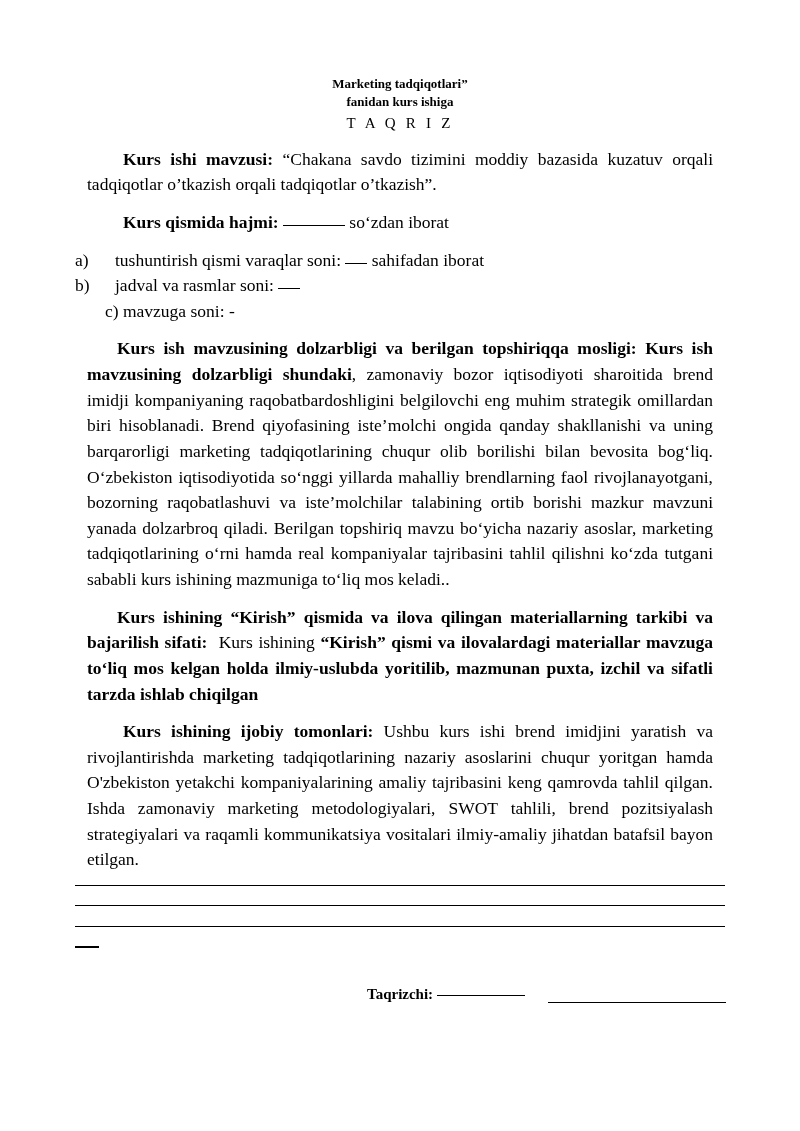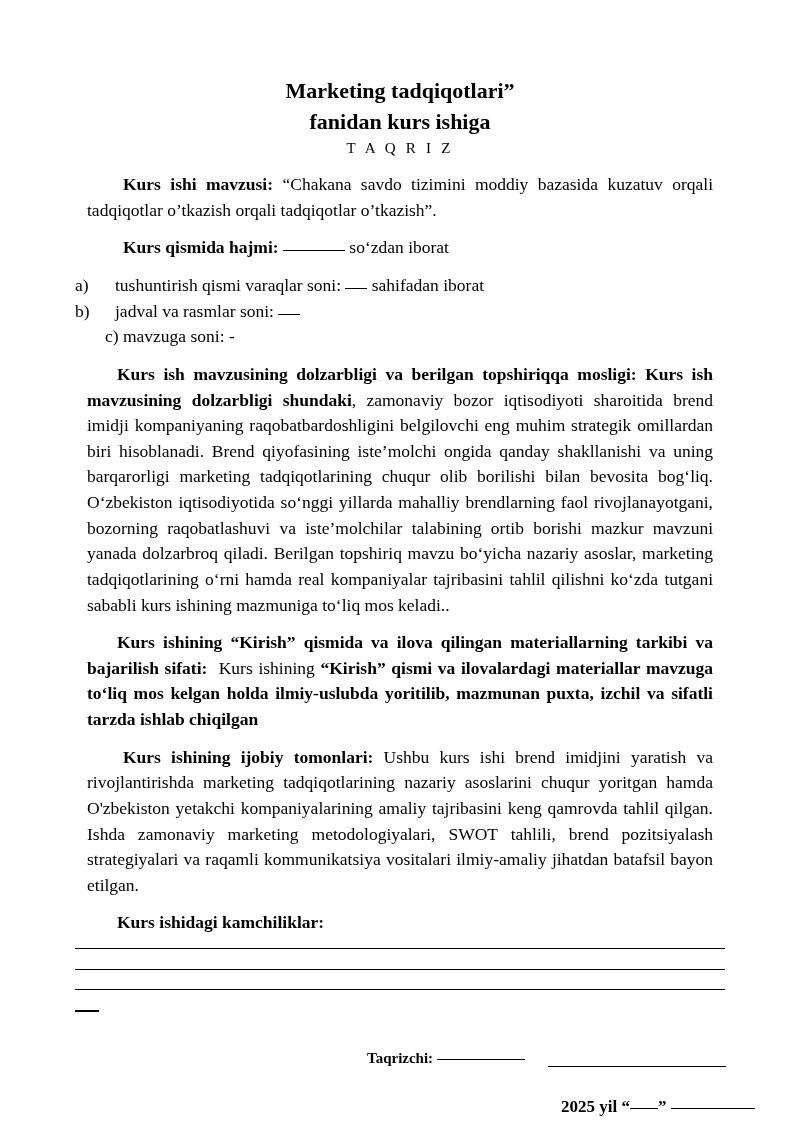--- a/index.html
+++ b/index.html
@@ -27,21 +27,21 @@
     font-size: 17.5px;
     line-height: 1.465;
     text-align: justify;
     text-justify: inter-word;
   }
 
   
   .title-line {
     text-align: center;
     font-weight: bold;
-    font-size: 22px;
+    font-size: 13px;
     line-height: 1.42;
   }
   .taqriz-line {
     text-align: center;
     font-weight: normal;
     font-size: 15px;
     letter-spacing: 3.2px;
     line-height: 1.45;
     margin-top: 1px;
   }
@@ -172,29 +172,27 @@
     <div class="listrow"><span class="marker">b)</span><span>jadval va rasmlar soni:</span> <span class="blank w-short"></span></div>
 
     <div class="listrow c"><span>c) mavzuga soni: -</span></div>
 
     <p class="para"><span class="ind-sm"></span><b>Kurs ish mavzusining dolzarbligi va berilgan topshiriqqa mosligi:</b> <b>Kurs ish mavzusining dolzarbligi shundaki</b><span>, zamonaviy bozor iqtisodiyoti sharoitida brend imidji kompaniyaning raqobatbardoshligini belgilovchi eng muhim strategik omillardan biri hisoblanadi. Brend qiyofasining iste’molchi ongida qanday shakllanishi va uning barqarorligi marketing tadqiqotlarining chuqur olib borilishi bilan bevosita bog‘liq. O‘zbekiston iqtisodiyotida so‘nggi yillarda mahalliy brendlarning faol rivojlanayotgani, bozorning raqobatlashuvi va iste’molchilar talabining ortib borishi mazkur mavzuni yanada dolzarbroq qiladi. Berilgan topshiriq mavzu bo‘yicha nazariy asoslar, marketing tadqiqotlarining o‘rni hamda real kompaniyalar tajribasini tahlil qilishni ko‘zda tutgani sababli kurs ishining mazmuniga to‘liq mos keladi..</span></p>
 
     <p class="para"><span class="ind-sm"></span><b>Kurs ishining “Kirish” qismida va ilova qilingan materiallarning tarkibi va bajarilish sifati:</b>&nbsp; <span class="nb">Kurs ishining</span> <b>“Kirish” qismi va ilovalardagi materiallar mavzuga to‘liq mos kelgan holda ilmiy-uslubda yoritilib, mazmunan puxta, izchil va sifatli tarzda ishlab chiqilgan</b></p>
 
     <p class="para"><span class="ind"></span><b>Kurs ishining ijobiy tomonlari:</b> <span>Ushbu kurs ishi brend imidjini yaratish va rivojlantirishda marketing tadqiqotlarining nazariy asoslarini chuqur yoritgan hamda O'zbekiston yetakchi kompaniyalarining amaliy tajribasini keng qamrovda tahlil qilgan. Ishda zamonaviy marketing metodologiyalari, SWOT tahlili, brend pozitsiyalash strategiyalari va raqamli kommunikatsiya vositalari ilmiy-amaliy jihatdan batafsil bayon etilgan.</span></p>
 
-    <p class="para" style="text-align:left"><span class="ind-sm"></span><b>Kurs ishidagi kamchiliklar:</b></p>
 
     <div class="rules">
       <div class="rule-full"></div>
       <div class="rule-full"></div>
       <div class="rule-full"></div>
       <div class="rule-stub"></div>
     </div>
 
     <div class="sig-block">
       <div class="sig-row1"><span>Taqrizchi:</span><span class="sig-line-a"></span></div>
       <div class="sig-line-b"></div>
-      <div class="sig-row2"><span>2025 yil “</span><span class="yr-blank"></span><span>”</span><span class="sig-line-c"></span></div>
     </div>
 
   </div>
 </div>
 
 </body></html>

